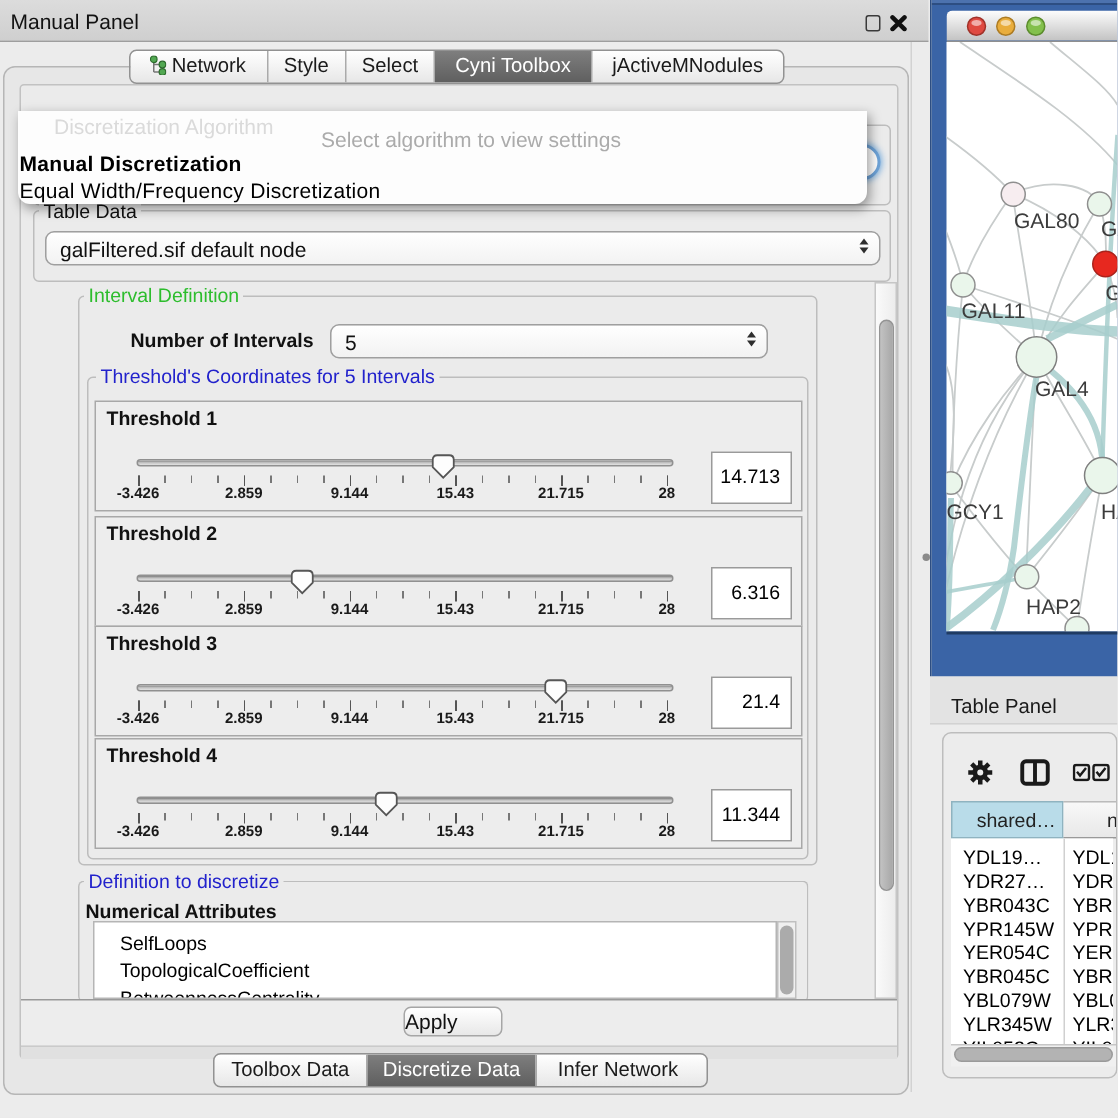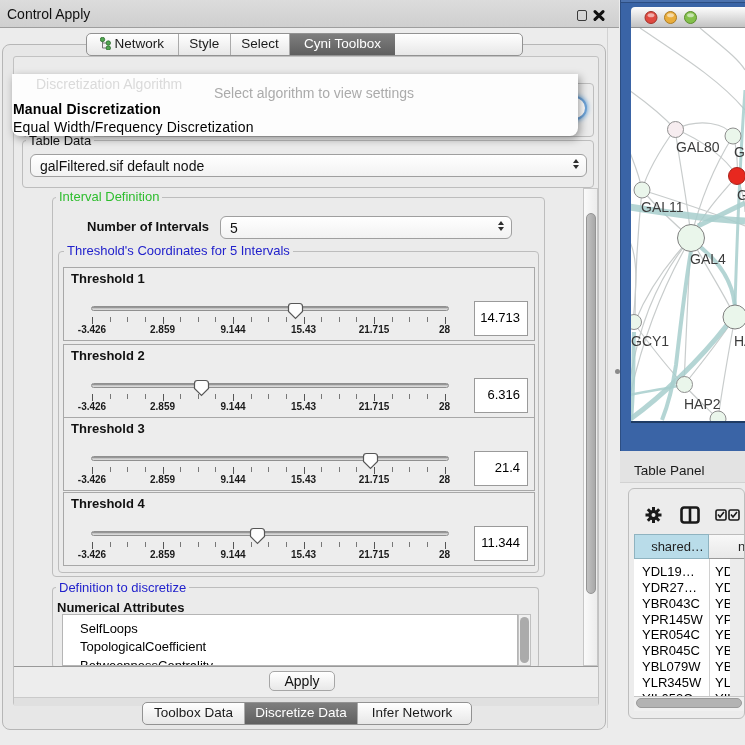--- a/index.html
+++ b/index.html
@@ -26,21 +26,21 @@
   .seg{display:flex;position:absolute;border:1px solid #929292;border-radius:5px;background:linear-gradient(#ffffff,#e7e7e7);font-size:13.5px;color:#1b1b1b;overflow:hidden;}
   .seg .s{text-align:center;line-height:20px;border-right:1px solid #aaa;box-sizing:border-box;}
   .seg .s:last-child{border-right:none;}
   .seg .sel{background:linear-gradient(#7e7e7e,#5f5f5f);color:#fff;}
 </style>
 </head>
 <body>
 <div id="page">
 
   <div class="abs" style="left:0;top:0;width:619px;height:27px;background:linear-gradient(#dcdcdc,#cfcfcf);border-bottom:1px solid #9e9e9e;"></div>
-  <div class="abs" style="left:7px;top:6px;font-size:14px;color:#111;">Control Apply</div>
+  <div class="abs" style="left:7px;top:6px;font-size:14px;color:#111;">Manual Panel</div>
   <div class="abs" style="left:577px;top:10px;width:8px;height:9px;border:1.6px solid #3a3a3a;border-radius:2px;"></div>
   <svg class="abs" style="left:593px;top:10px;" width="12" height="11" viewBox="0 0 12 11">
       <path d="M2,1.6 L10,9.4 M10,1.6 L2,9.4" stroke="#101010" stroke-width="3" stroke-linecap="round" fill="none"></path>
     </svg>
 
   <div class="abs" style="left:2px;top:44px;width:604px;height:686px;background:#e7e7e7;border:1px solid #b6b6b6;border-radius:8px;box-sizing:border-box;"></div>
 
   <div class="abs" style="left:13px;top:56px;width:586px;height:650px;background:#ebebeb;border:1px solid #c2c2c2;border-radius:3px;box-sizing:border-box;"></div>
 
   <div class="seg" style="left:86px;top:33px;width:435px;height:21px;">
@@ -48,20 +48,21 @@
           <line x1="2.5" y1="3" x2="2.5" y2="11" stroke="#777" stroke-width="1"></line>
           <line x1="2.5" y1="6" x2="8" y2="6" stroke="#777" stroke-width="1"></line>
           <line x1="2.5" y1="11" x2="8" y2="11" stroke="#777" stroke-width="1"></line>
           <circle cx="2.5" cy="2.5" r="2.2" fill="#52a852" stroke="#2d6b2d" stroke-width="0.8"></circle>
           <circle cx="8.3" cy="6" r="2.2" fill="#52a852" stroke="#2d6b2d" stroke-width="0.8"></circle>
           <circle cx="8.3" cy="11" r="2.2" fill="#52a852" stroke="#2d6b2d" stroke-width="0.8"></circle>
         </svg>Network</div>
     <div class="s" style="width:52.5px;">Style</div>
     <div class="s" style="width:59px;">Select</div>
     <div class="s sel" style="width:105px;">Cyni Toolbox</div>
+    <div class="s" style="width:127px;">jActiveMNodules</div>
   </div>
 
   <div class="groupbox" style="left:22px;top:83px;width:570px;height:52px;"></div>
 
   <div class="abs" style="left:540px;top:96px;width:47px;height:24px;border-radius:12px;background:#fff;border:2px solid #6ea3d8;box-shadow:0 0 4px 1px #7db1e0;box-sizing:border-box;"></div>
 
   <div class="groupbox" style="left:22px;top:140px;width:570px;height:46px;"></div>
   <div class="gtitle" style="left:26px;top:134px;color:#111;">Table Data</div>
   <div class="combo" style="left:30px;top:154px;width:555px;height:21px;">
     <span class="ctext">galFiltered.sif default node</span>
@@ -181,21 +182,21 @@
   <div class="abs" style="left:57px;top:600px;font-size:13px;font-weight:bold;color:#111;">Numerical Attributes</div>
   <div class="abs" style="left:62px;top:614px;width:456px;height:52px;background:#fff;border:1px solid #b5b5b5;box-sizing:border-box;overflow:hidden;">
     <div style="position:absolute;left:17px;top:6px;font-size:13px;">SelfLoops</div>
     <div style="position:absolute;left:17px;top:24px;font-size:13px;">TopologicalCoefficient</div>
     <div style="position:absolute;left:17px;top:43px;font-size:13px;">BetweennessCentrality</div>
   </div>
   <div class="abs" style="left:518px;top:614px;width:13px;height:52px;background:#f0f0f0;border:1px solid #c0c0c0;box-sizing:border-box;"></div>
   <div class="abs" style="left:520px;top:617px;width:9px;height:46px;background:#ababab;border-radius:5px;"></div>
 
   <div class="abs" style="left:14px;top:666px;width:584px;height:31px;background:#ededed;border-top:1px solid #999;"></div>
-  <div class="abs" style="left:269px;top:671px;width:66px;height:20px;background:linear-gradient(#ffffff,#e8e8e8);border:1px solid #a6a6a6;border-radius:5px;font-size:14px;text-align:center;line-height:19px;color:#111;box-sizing:border-box;">Apply</div>
+  <div class="abs" style="left:269px;top:671px;width:66px;height:20px;background:linear-gradient(#ffffff,#e8e8e8);border:1px solid #a6a6a6;border-radius:5px;font-size:14px;text-align:left;line-height:19px;color:#111;box-sizing:border-box;">Apply</div>
   <div class="abs" style="left:14px;top:697px;width:584px;height:8px;background:#e0e0e0;border-top:1px solid #cacaca;"></div>
 
   <div class="seg" style="left:142px;top:702px;width:328px;height:21px;">
     <div class="s" style="width:102px;">Toolbox Data</div>
     <div class="s sel" style="width:113px;">Discretize Data</div>
     <div class="s" style="width:108px;">Infer Network</div>
   </div>
 
   <div class="abs" style="left:607px;top:28px;width:1px;height:700px;background:#d2d2d2;"></div>
   <div class="abs" style="left:615px;top:369px;width:5px;height:5px;border-radius:50%;background:#8a8a8a;"></div>
@@ -299,21 +300,21 @@
     <svg style="position:absolute;left:86px;top:20px;" width="26" height="12" viewBox="0 0 26 12">
       <rect x="1" y="1" width="10" height="10" rx="1.5" fill="none" stroke="#1a1a1a" stroke-width="1.6"></rect>
       <path d="M3 5.5 L5 8 L9 3" fill="none" stroke="#1a1a1a" stroke-width="1.6"></path>
       <rect x="14" y="1" width="10" height="10" rx="1.5" fill="none" stroke="#1a1a1a" stroke-width="1.6"></rect>
       <path d="M16 5.5 L18 8 L22 3" fill="none" stroke="#1a1a1a" stroke-width="1.6"></path>
     </svg>
 
     <div style="position:absolute;left:5px;top:45px;width:75px;height:25px;background:#b9dce9;border:1px solid #8fb3c0;box-sizing:border-box;font-size:13px;color:#222;text-align:center;line-height:24px;padding-left:12px;">shared…</div>
     <div style="position:absolute;left:80px;top:45px;width:37px;height:25px;background:linear-gradient(#f8f8f8,#e8e8e8);border-top:1px solid #bbb;border-bottom:1px solid #999;box-sizing:border-box;font-size:13px;color:#222;padding-left:29px;line-height:24px;">na</div>
 
-    <div style="position:absolute;left:5px;top:70px;width:96px;height:137px;background:#fff;overflow:hidden;font-size:13px;color:#000;">
+    <div style="position:absolute;left:5px;top:70px;width:108px;height:137px;background:#fff;overflow:hidden;font-size:13px;color:#000;">
       <div style="position:absolute;left:74.5px;top:0;width:1px;height:137px;background:#d0d0d0;"></div>
       <div style="position:absolute;left:8px;top:5px;">YDL19…</div>
         <div style="position:absolute;left:81px;top:5px;">YDL19…</div>
       <div style="position:absolute;left:8px;top:21px;">YDR27…</div>
         <div style="position:absolute;left:81px;top:21px;">YDR27…</div>
       <div style="position:absolute;left:8px;top:37px;">YBR043C</div>
         <div style="position:absolute;left:81px;top:37px;">YBR043C</div>
       <div style="position:absolute;left:8px;top:53px;">YPR145W</div>
         <div style="position:absolute;left:81px;top:53px;">YPR145W</div>
       <div style="position:absolute;left:8px;top:68px;">YER054C</div>

